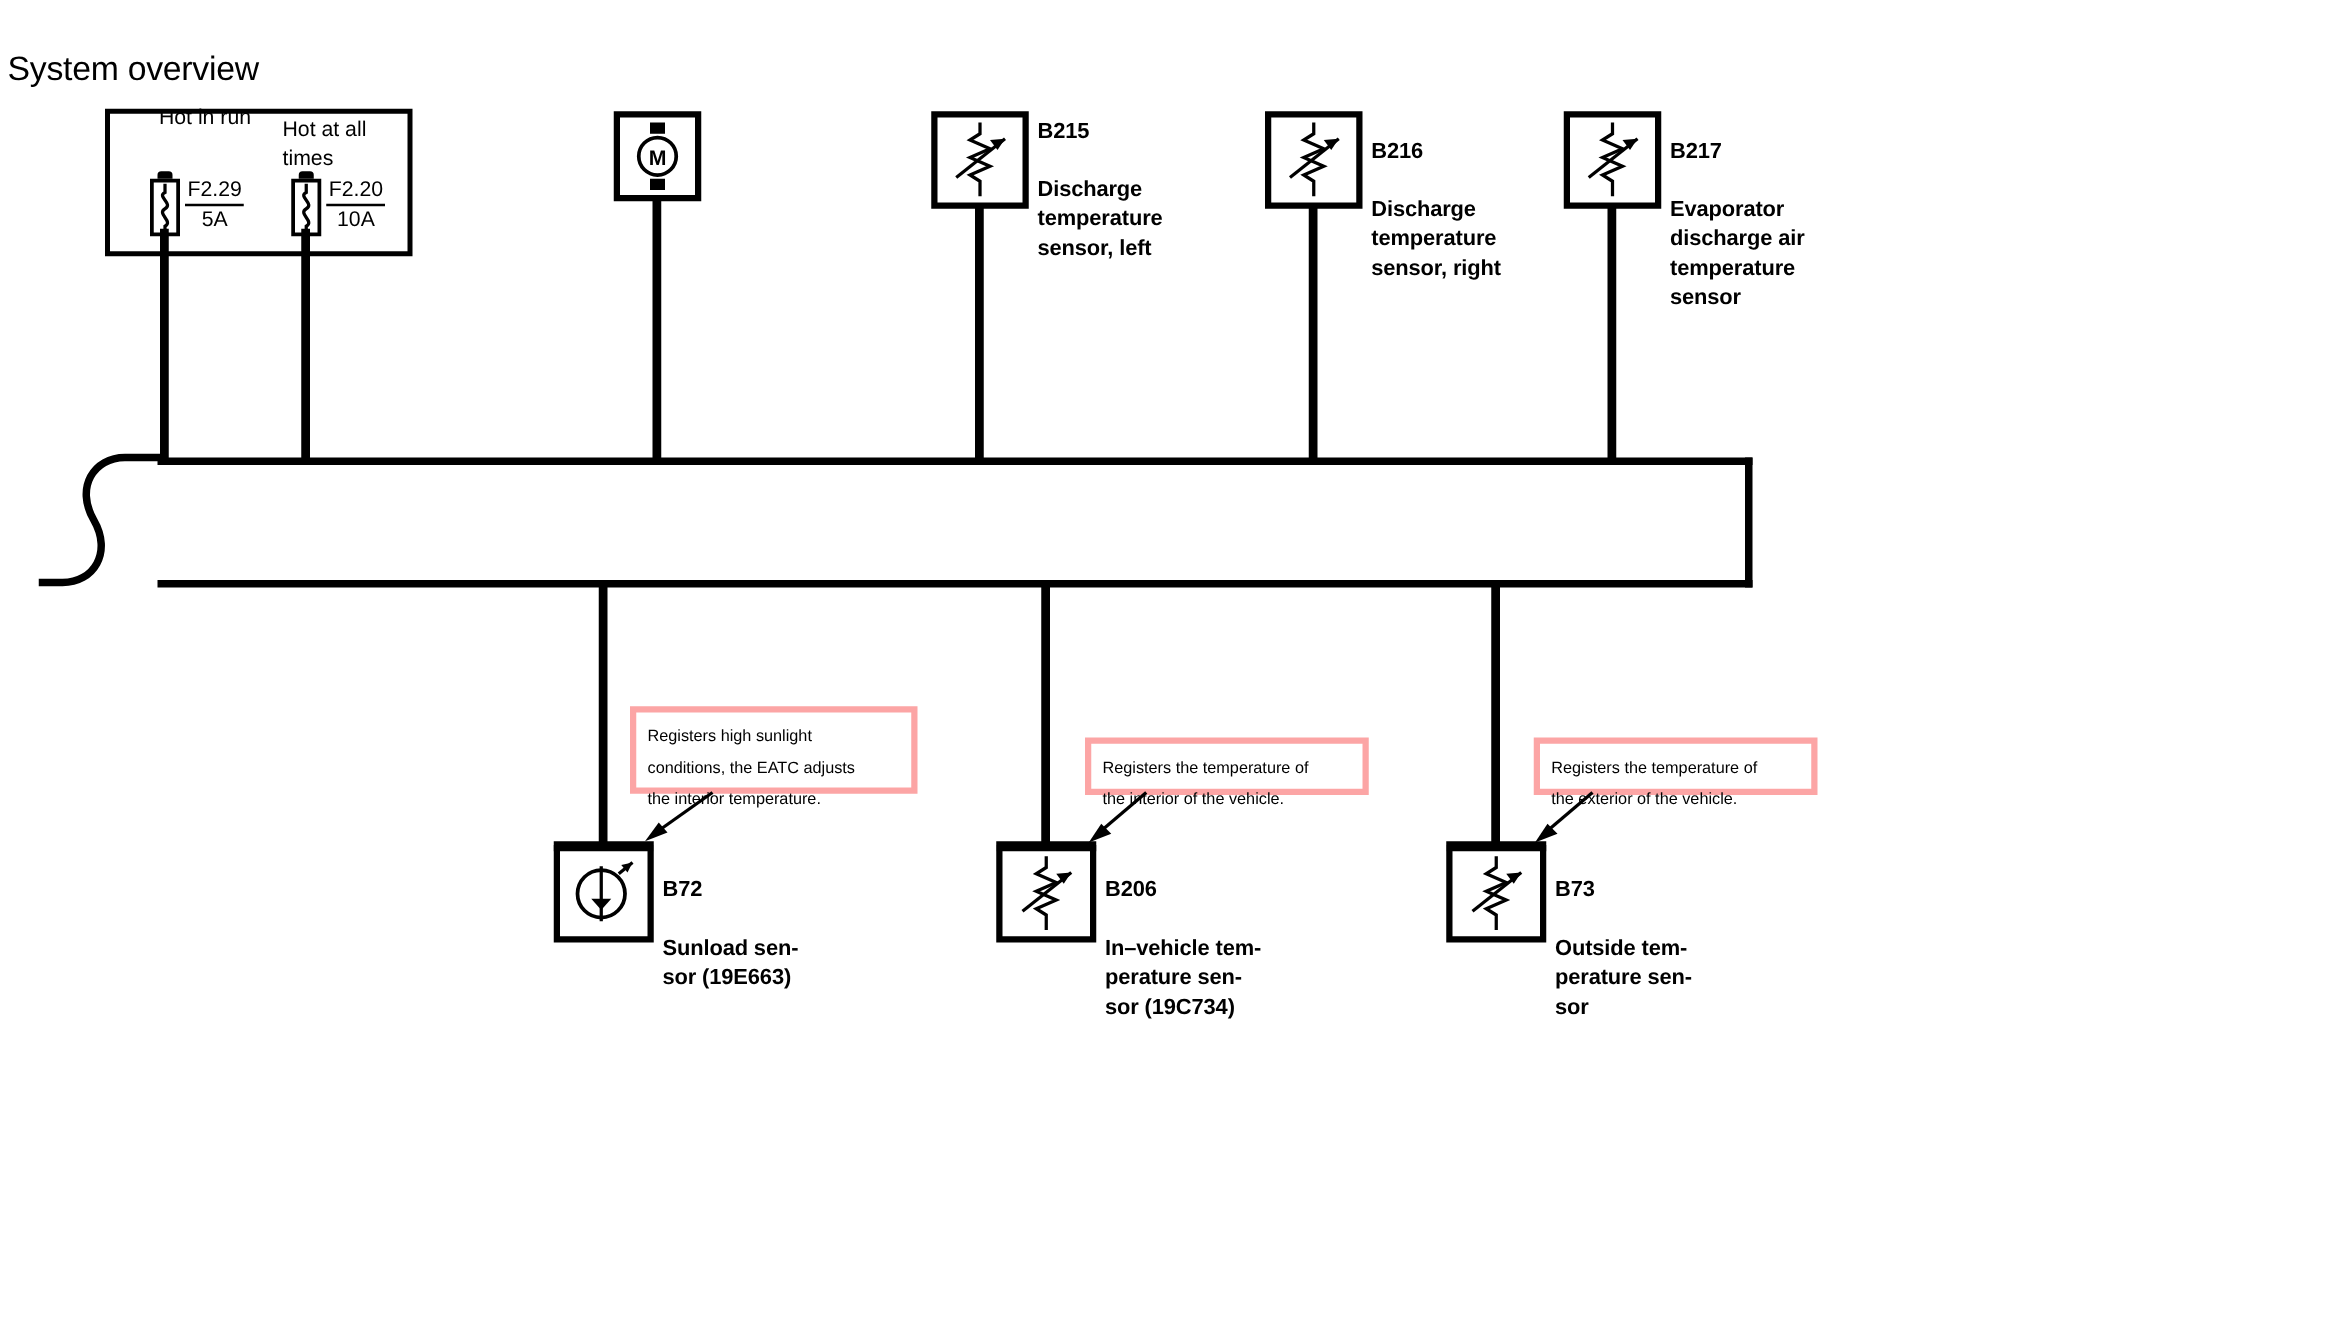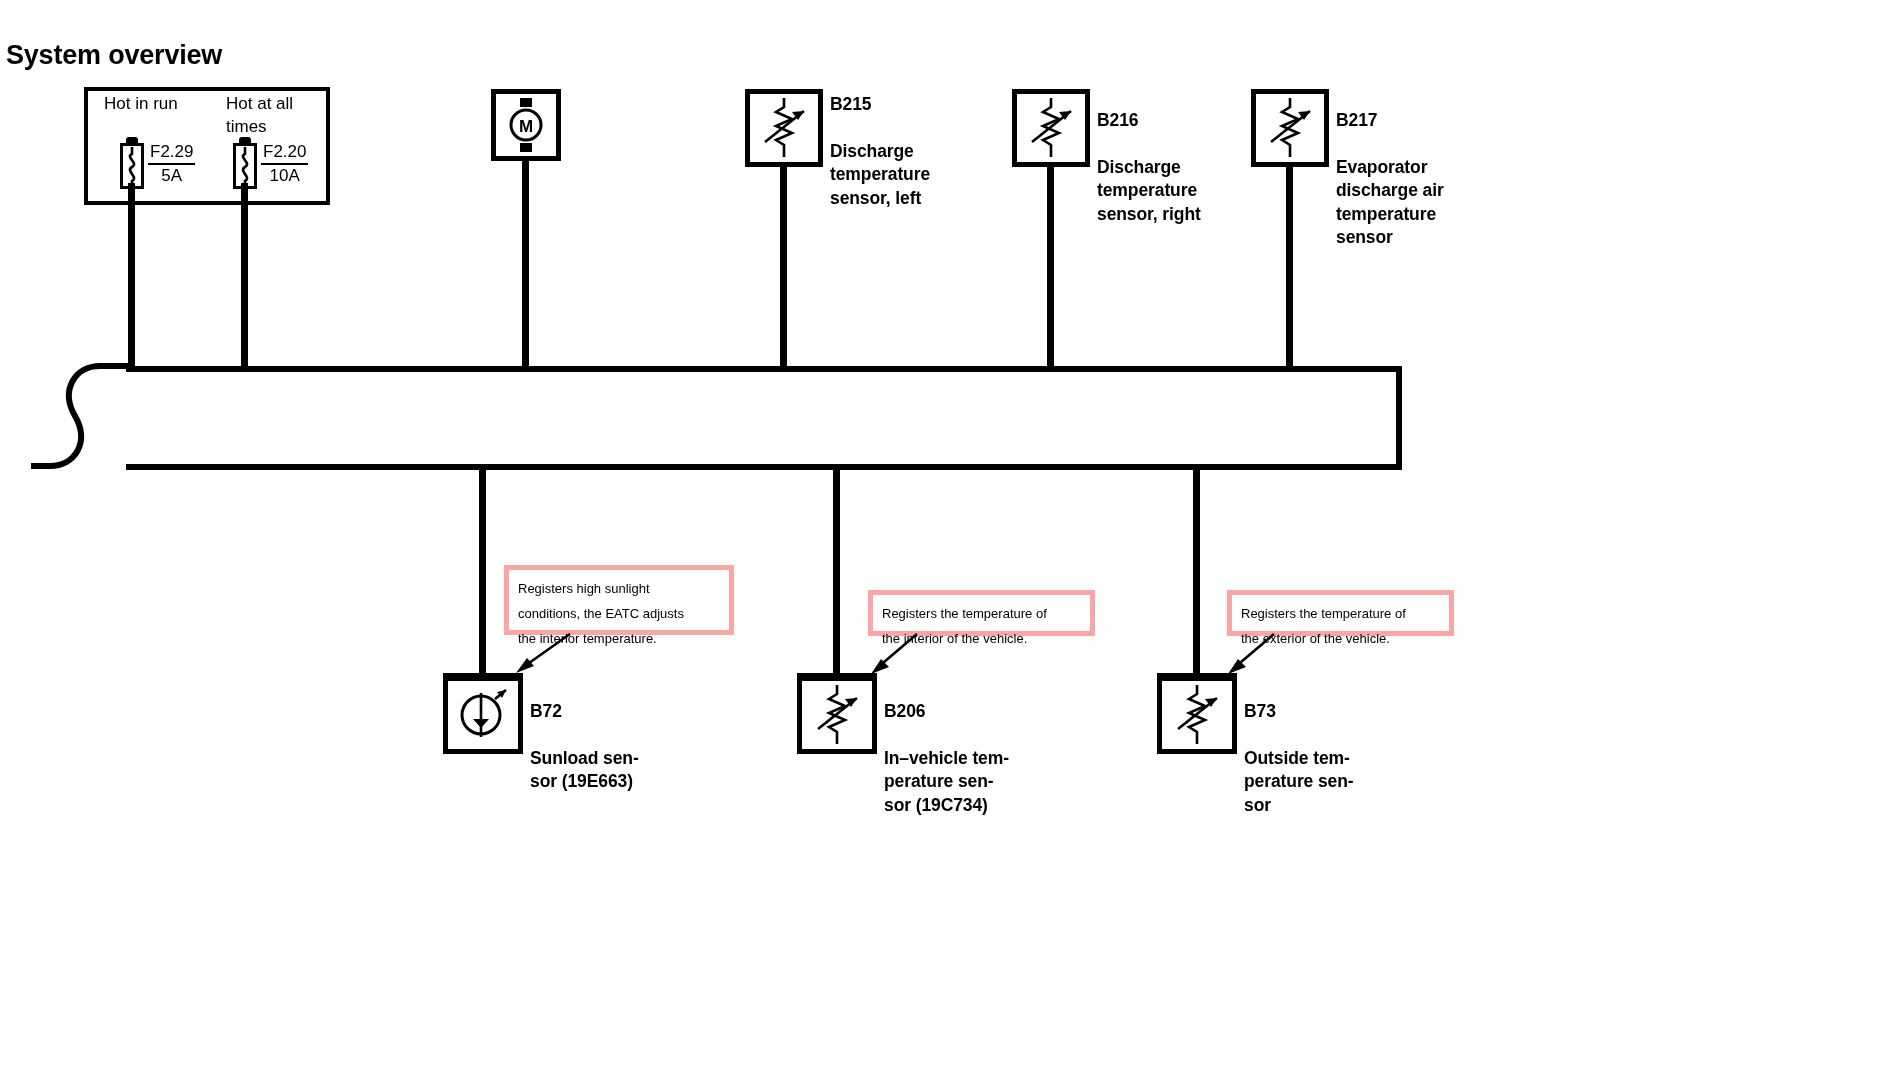--- a/index.html
+++ b/index.html
@@ -16,21 +16,21 @@
     color: #000000;
     overflow: hidden;
   }
   .abs { position: absolute; }
 
   
   #page-title {
     left: 6px;
     top: 40px;
     font-size: 27px;
-    font-weight: bold;
+    font-weight: normal;
     letter-spacing: -0.2px;
   }
 
   
   .comp-box {
     border: 5px solid #000;
     background: #fff;
     box-sizing: border-box;
   }
 
@@ -137,21 +137,21 @@
 </style>
 </head>
 <body>
 
 <div id="page">
 
   <div class="abs" id="page-title">System overview</div>
 
   <div class="abs" id="cjb-box"></div>
 
-  <div class="abs plain" style="left:104px; top:92px; width:120px; text-align:left;">Hot in run</div>
+  <div class="abs plain" style="left:104px; top:82px; width:120px; text-align:center;">Hot in run</div>
   <div class="abs" style="left:126px; top:137px;">
     <div class="fuse-cap"></div>
   </div>
   <div class="abs fuse" style="left:120px; top:143px;">
     <svg width="18" height="40" viewBox="0 0 18 40">
       <path d="M9 1 L9 8 C 2 11, 16 17, 9 21 C 2 25, 16 31, 9 35 L9 39" stroke="#000" stroke-width="2.6" fill="none"></path>
     </svg>
   </div>
   <div class="abs fuse-ratings" style="left:148px; top:142px;">
     <span class="top">F2.29</span>

